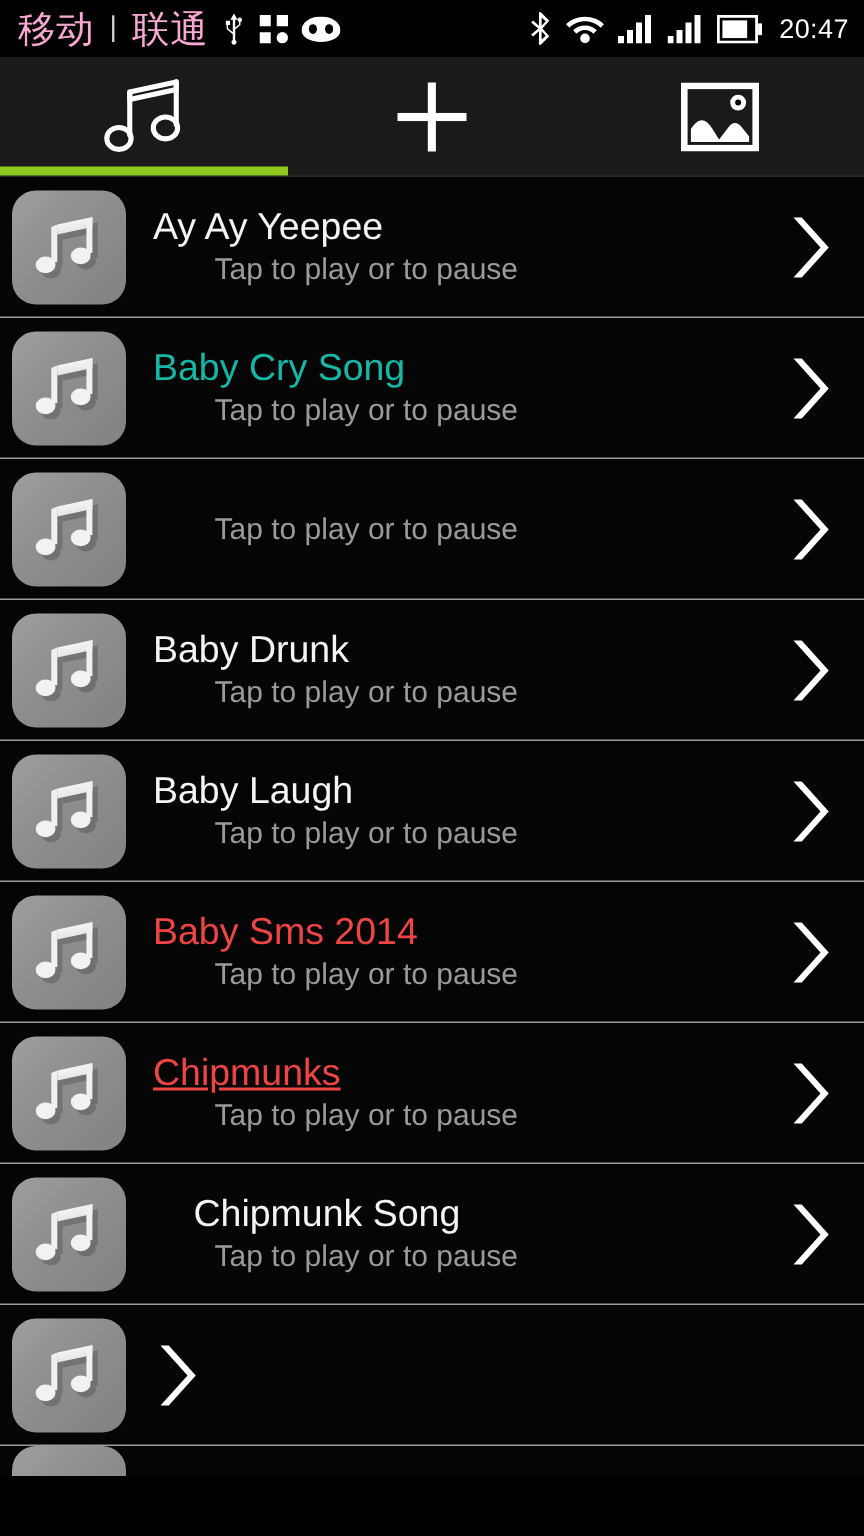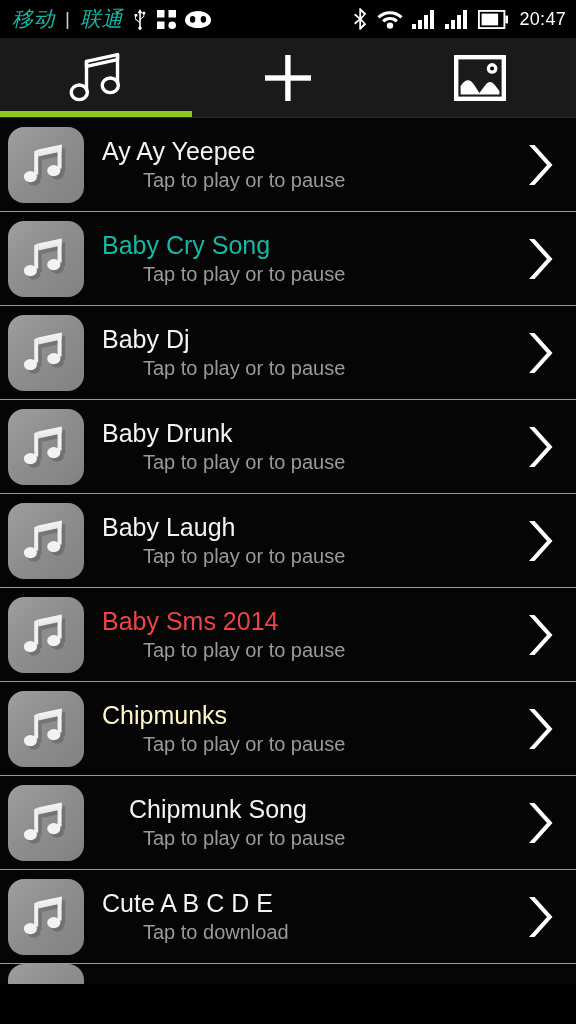--- a/index.html
+++ b/index.html
@@ -12,21 +12,21 @@
 
   
   .statusbar{
     height:38px; width:100%;
     background:#000;
     display:flex; align-items:center;
     padding:0 10px 0 12px;
     color:#fff;
   }
   .sb-left{ display:flex; align-items:center; gap:9px; flex:1; }
-  .carrier{ font-size:21px; letter-spacing:.5px; color:#14b8a6;font-style:italic; }
+  .carrier{ font-size:25px; letter-spacing:.5px; color:#f9a8d4; }
   .sb-sep{ color:#cfcfcf; font-size:19px; margin:0 1px; }
   .sb-right{ display:flex; align-items:center; gap:9px; }
   .clock{ font-size:18px; color:#fff; letter-spacing:.3px; margin-left:2px;}
   .sb-icon{ display:block; }
 
   
   .tabbar{
     height:80px; width:100%;
     background:#1a1a1a;
     display:flex;
@@ -294,21 +294,20 @@
           <ellipse cx="32.8" cy="30.6" rx="6.6" ry="5.6" fill="#000"></ellipse>
         </g>
         <path d="M17.2 9.6 L40.6 4.6 L40.6 11.4 L17.2 16.4 Z" fill="url(#ng2)"></path>
         <path d="M13.2 11.3 L17.2 9.6 L17.2 34.6 L13.2 34.6 Z" fill="#f0f0f0"></path>
         <path d="M36.6 6.3 L40.6 4.6 L40.6 28.6 L36.6 28.6 Z" fill="#f0f0f0"></path>
         <ellipse cx="9.4" cy="36.6" rx="6.6" ry="5.6" fill="#f2f2f2"></ellipse>
         <ellipse cx="32.8" cy="30.6" rx="6.6" ry="5.6" fill="#f2f2f2"></ellipse>
       </svg>
     </div>
     <div class="row-text">
-      <div class="row-title" style="color: rgb(244, 244, 244);">Baby Dj</div>
       <div class="row-sub" style="color: rgb(154, 154, 154);">Tap to play or to pause</div>
     </div>
     <div class="chev">
       <svg width="30" height="46" viewBox="0 0 30 46">
         <path d="M6 3 L24 23 L6 43 L11.5 43 L29.5 23 L11.5 3 Z" fill="#ffffff"></path>
       </svg>
     </div>
   </div>
 
   <div class="row" style="border-bottom-color: rgb(154, 154, 154);">
@@ -430,21 +429,21 @@
           <ellipse cx="32.8" cy="30.6" rx="6.6" ry="5.6" fill="#000"></ellipse>
         </g>
         <path d="M17.2 9.6 L40.6 4.6 L40.6 11.4 L17.2 16.4 Z" fill="url(#ng6)"></path>
         <path d="M13.2 11.3 L17.2 9.6 L17.2 34.6 L13.2 34.6 Z" fill="#f0f0f0"></path>
         <path d="M36.6 6.3 L40.6 4.6 L40.6 28.6 L36.6 28.6 Z" fill="#f0f0f0"></path>
         <ellipse cx="9.4" cy="36.6" rx="6.6" ry="5.6" fill="#f2f2f2"></ellipse>
         <ellipse cx="32.8" cy="30.6" rx="6.6" ry="5.6" fill="#f2f2f2"></ellipse>
       </svg>
     </div>
     <div class="row-text">
-      <div class="row-title" style="color: #fef9c3;">Chipmunks</div>
+      <div class="row-title" style="color: #ef4444; text-decoration: underline;">Chipmunks</div>
       <div class="row-sub" style="color: rgb(154, 154, 154);">Tap to play or to pause</div>
     </div>
     <div class="chev">
       <svg width="30" height="46" viewBox="0 0 30 46">
         <path d="M6 3 L24 23 L6 43 L11.5 43 L29.5 23 L11.5 3 Z" fill="#ffffff"></path>
       </svg>
     </div>
   </div>
 
   <div class="row" style="border-bottom-color: rgb(154, 154, 154);">
@@ -496,24 +495,20 @@
           <path d="M36.6 6.3 L40.6 4.6 L40.6 28.6 L36.6 28.6 Z" fill="#000"></path>
           <ellipse cx="9.4" cy="36.6" rx="6.6" ry="5.6" fill="#000"></ellipse>
           <ellipse cx="32.8" cy="30.6" rx="6.6" ry="5.6" fill="#000"></ellipse>
         </g>
         <path d="M17.2 9.6 L40.6 4.6 L40.6 11.4 L17.2 16.4 Z" fill="url(#ng8)"></path>
         <path d="M13.2 11.3 L17.2 9.6 L17.2 34.6 L13.2 34.6 Z" fill="#f0f0f0"></path>
         <path d="M36.6 6.3 L40.6 4.6 L40.6 28.6 L36.6 28.6 Z" fill="#f0f0f0"></path>
         <ellipse cx="9.4" cy="36.6" rx="6.6" ry="5.6" fill="#f2f2f2"></ellipse>
         <ellipse cx="32.8" cy="30.6" rx="6.6" ry="5.6" fill="#f2f2f2"></ellipse>
       </svg>
-    </div>
-    <div class="row-text">
-      <div class="row-title" style="color: rgb(244, 244, 244);">Cute A B C D E</div>
-      <div class="row-sub" style="color: rgb(154, 154, 154);">Tap to download</div>
     </div>
     <div class="chev">
       <svg width="30" height="46" viewBox="0 0 30 46">
         <path d="M6 3 L24 23 L6 43 L11.5 43 L29.5 23 L11.5 3 Z" fill="#ffffff"></path>
       </svg>
     </div>
   </div>
 </div>
 
   <div class="row row-partial">

